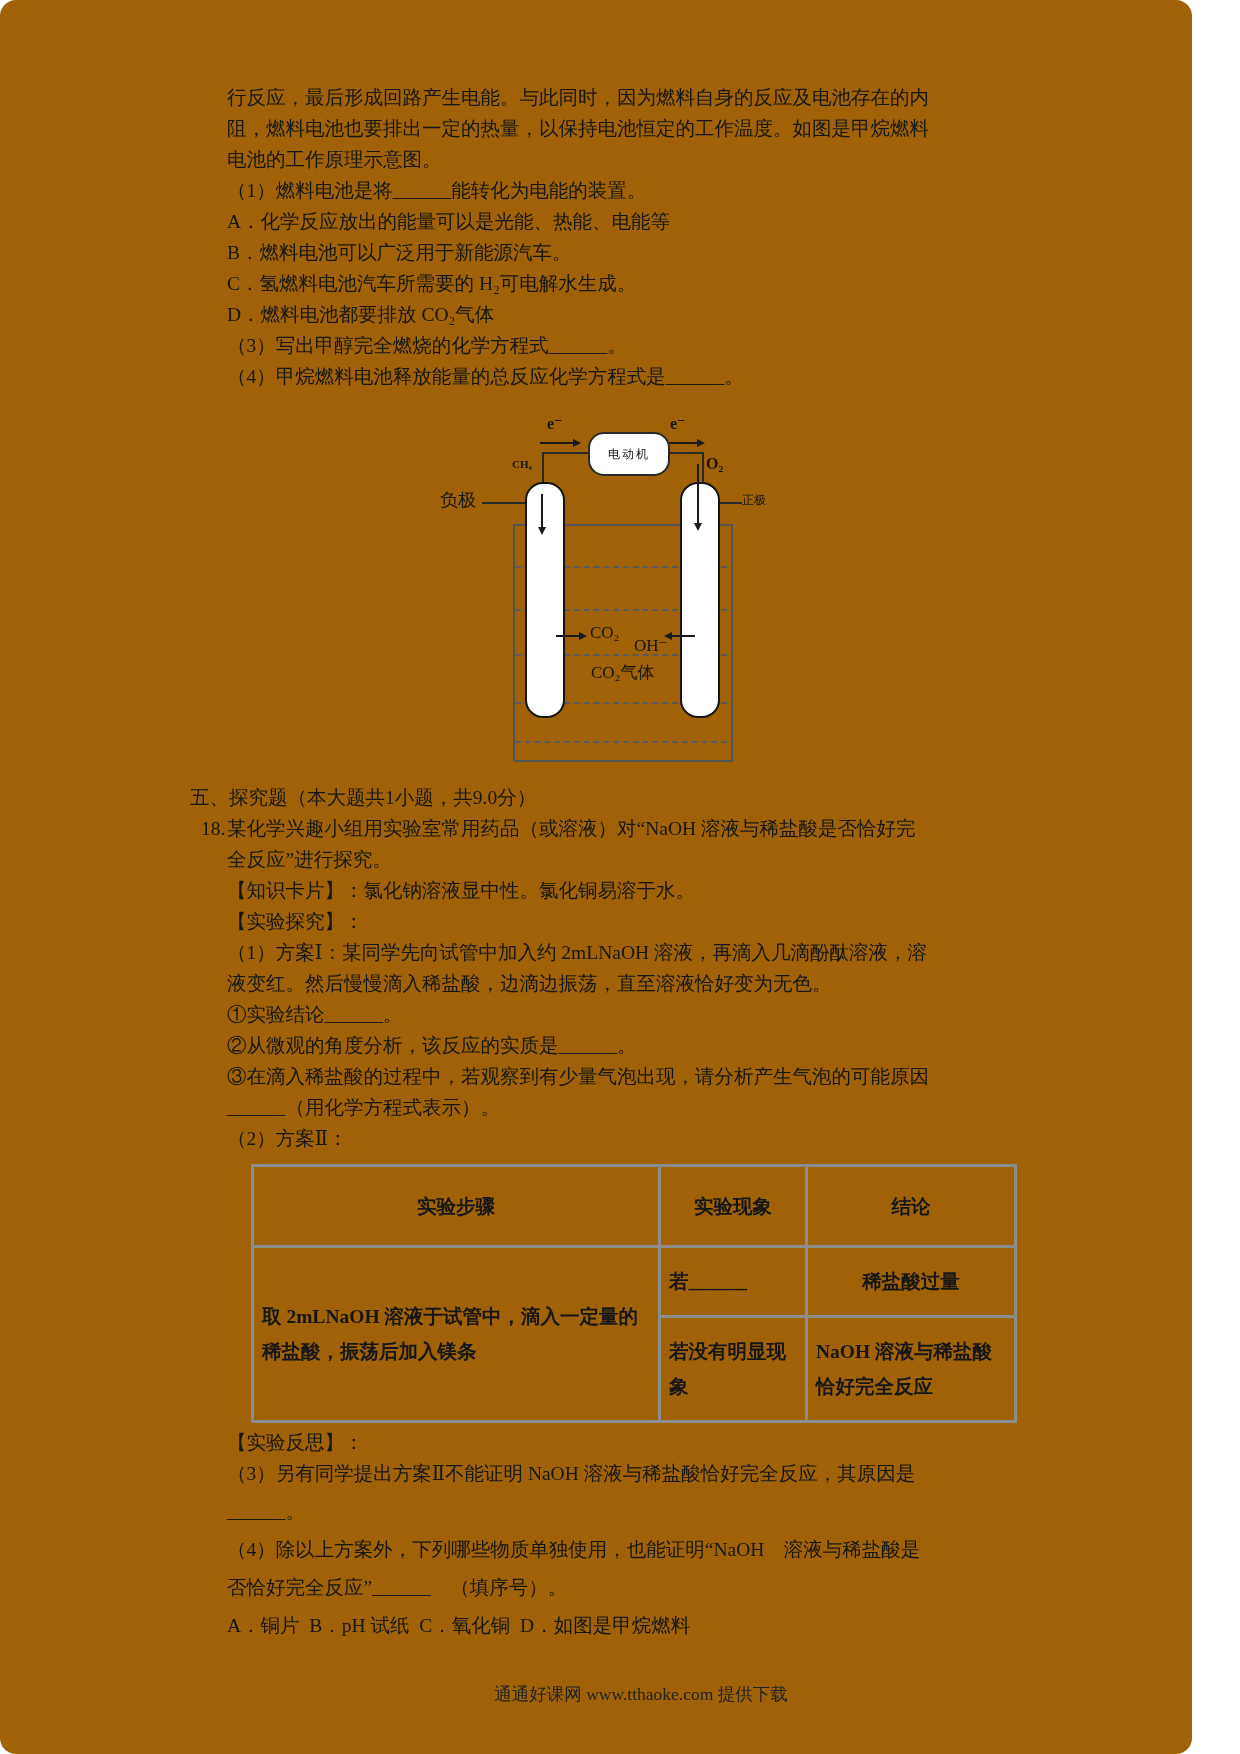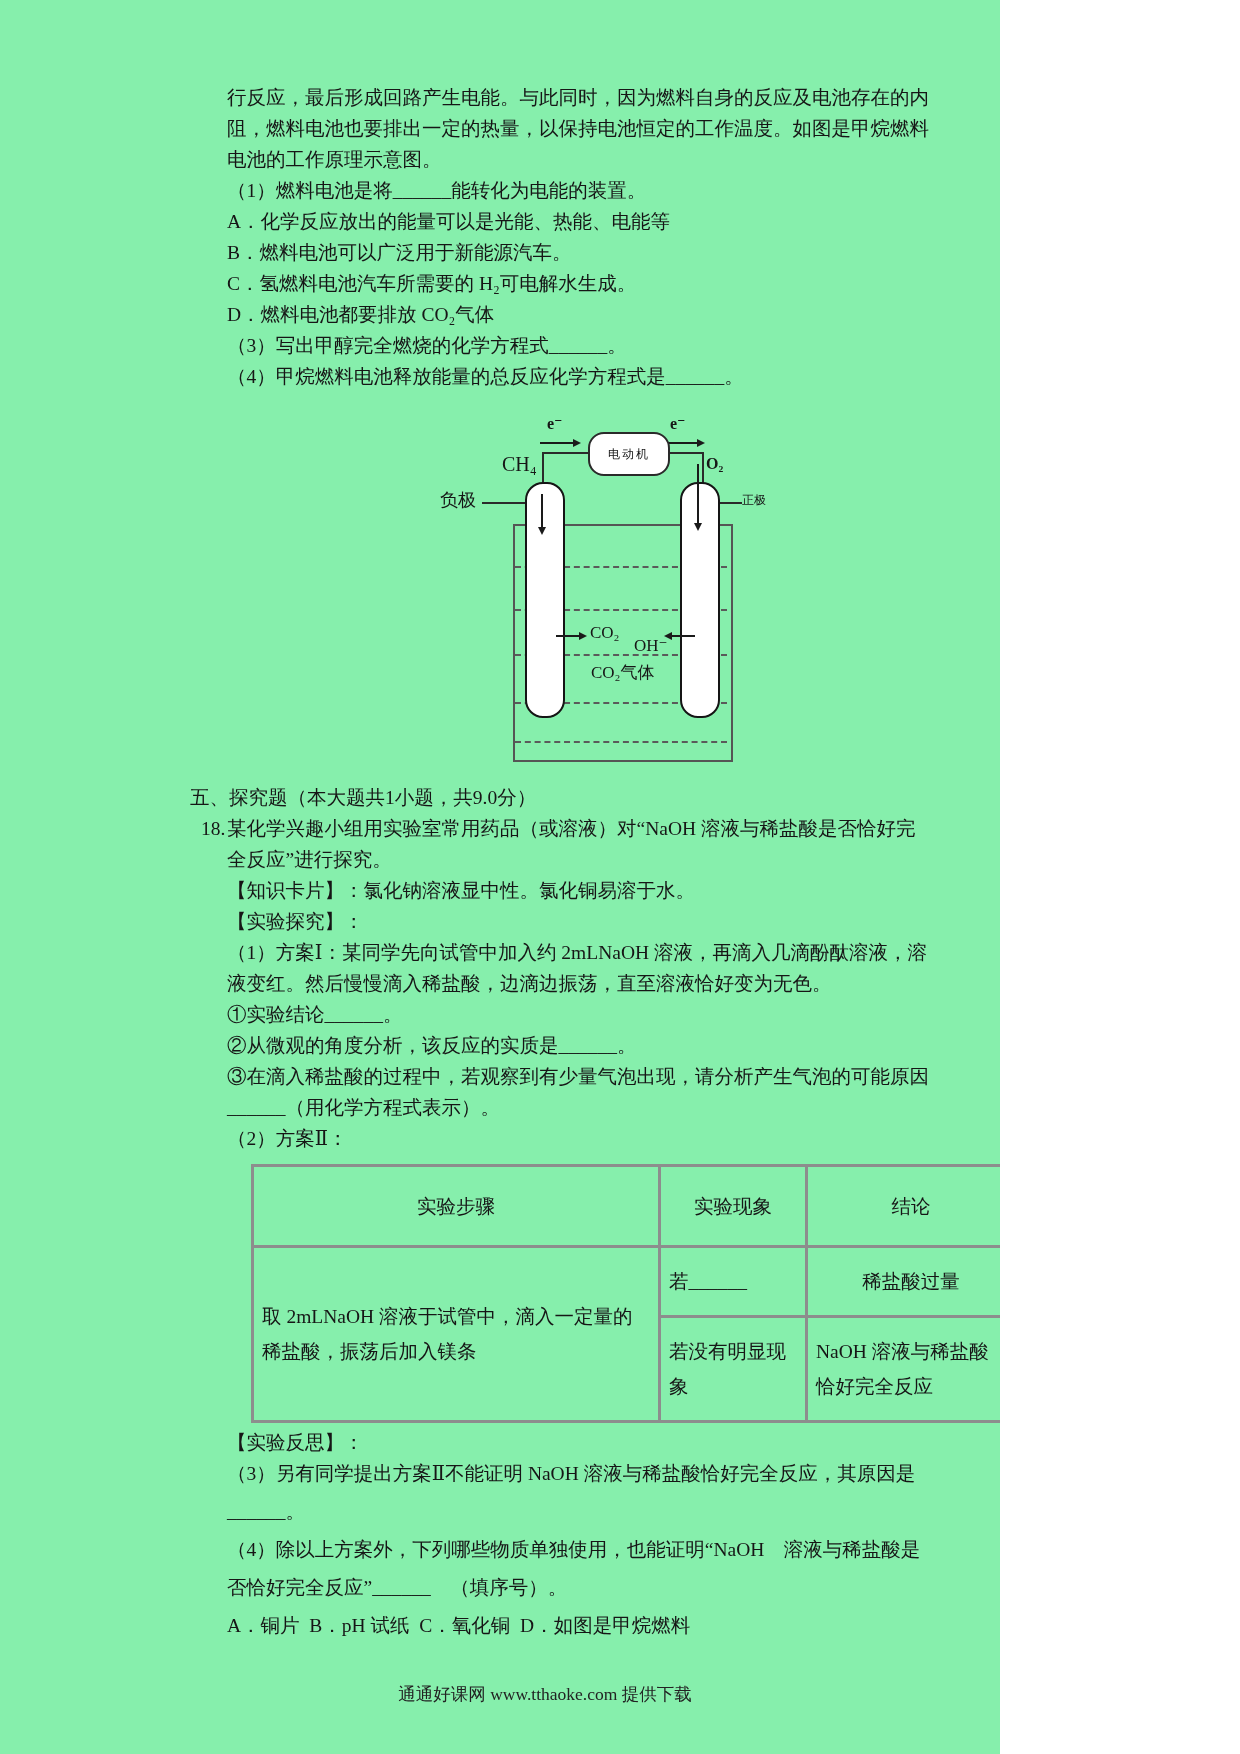--- a/index.html
+++ b/index.html
@@ -1,22 +1,23 @@
 <!DOCTYPE html>
 <html><head>
 <meta charset="utf-8">
 <style>
   html,body{margin:0;padding:0;background:#ffffff;}
   .page{
     position:relative;
-    width:1000px;height:1754px;
-    background:#86efac;
+    width:1192px;height:1754px;
+    background:#a16207;
     color:#161616;
     font-family:"Liberation Serif","DejaVu Serif",serif;
     overflow:hidden;
+    border-radius:16px;
   }
   .content{
     position:absolute;left:227px;top:82px;width:760px;
     font-size:19.5px;line-height:31px;
   }
   .line{white-space:pre;}
   .outdent-section{margin-left:-37px;margin-top:14px;}
   .q18-line{ text-indent:0;}
   .qnum{display:inline-block;margin-left:-26px;width:26px;}
   .gap-sm{margin-top:7px;}
@@ -55,21 +56,21 @@
   .e-label{font-weight:bold;font-size:16px;}
   
   .exp-table{
     border-collapse:collapse;margin:10px 0 4px 24px;
     width:706px;table-layout:fixed;
     font-size:19.5px;line-height:35px;
     border:3px solid #8d8d8d;
   }
   .exp-table td,.exp-table th{
     border:3px solid #8d8d8d;
-    padding:16px 8px;font-weight:normal;vertical-align:middle;
+    padding:16px 8px;font-weight:bold;vertical-align:middle;
     white-space:normal;
   }
   .exp-table th{text-align:center;height:46px;}
   .col-step{width:388px;}
   .col-phen{width:128px;}
   .col-conc{width:190px;}
   .cell-left{text-align:left;}
   .cell-center{text-align:center;}
   .cell-top{vertical-align:top;}
   .footer{
@@ -103,21 +104,21 @@
 
       <div class="h-line" style="left:102px;top:36px;width:46px;"></div>
       <div class="v-line" style="left:102px;top:36px;height:34px;"></div>
       <div class="h-line" style="left:226px;top:36px;width:38px;"></div>
       <div class="v-line" style="left:262px;top:36px;height:34px;"></div>
 
       <div class="motor-box">
         <span>电动机</span>
       </div>
 
-      <div class="dlabel" style="left:62px;top:38px;width:40px;text-align:left;font-weight:normal;font-size:20px;">CH₄</div>
+      <div class="dlabel" style="left:62px;top:38px;width:40px;text-align:center;font-weight:bold;font-size:11px;">CH₄</div>
       <div class="dlabel" style="left:266px;top:38px;font-weight:bold;font-size:16px;">O₂</div>
 
       <div class="dlabel" style="left:0px;top:74px;font-size:18px;">负极</div>
       <div class="h-line" style="left:42px;top:86px;width:43px;"></div>
       <div class="dlabel" style="left:302px;top:74px;font-size:12px;">正极</div>
       <div class="h-line" style="left:278px;top:86px;width:24px;"></div>
 
       <div class="cell-container"></div>
 
       <div class="dash-line" style="left:75px;top:150px;width:212px;"></div>

